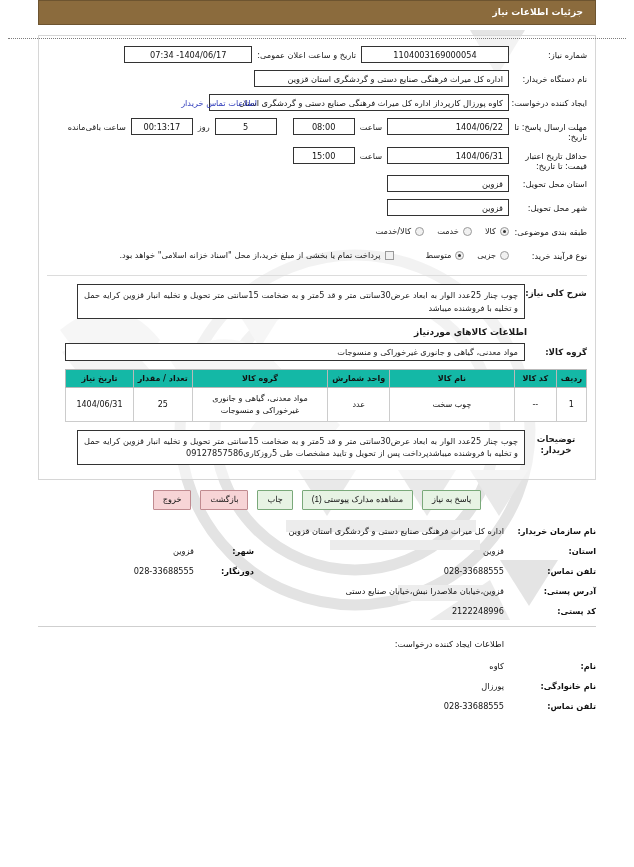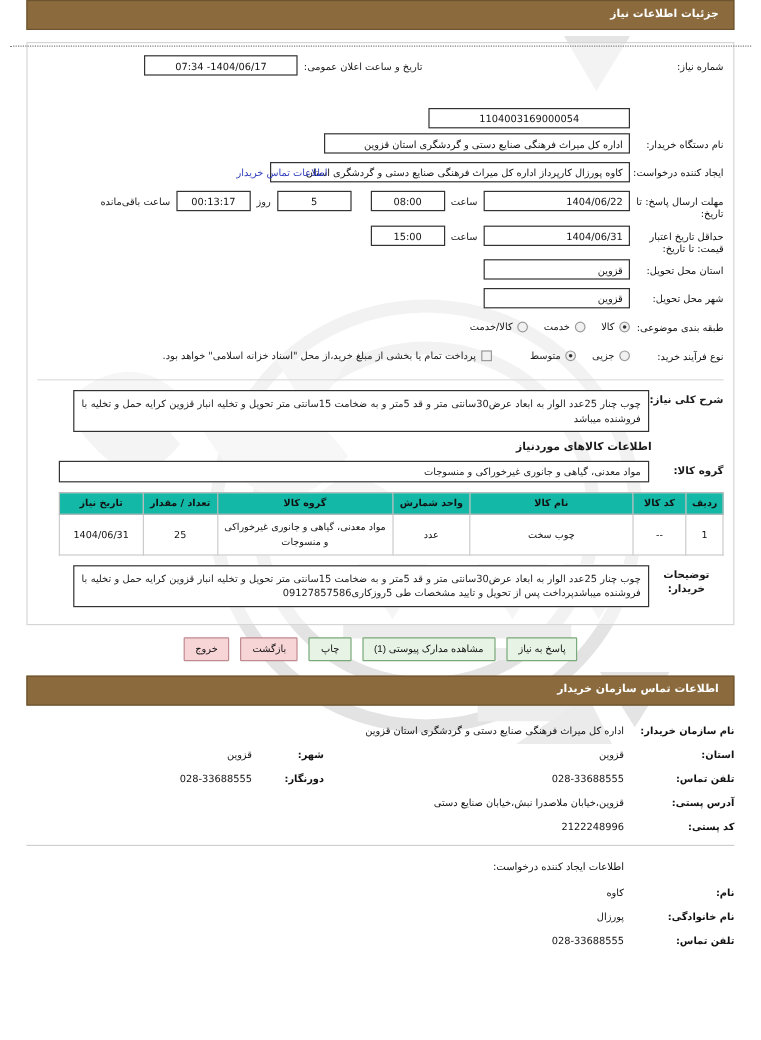--- a/index.html
+++ b/index.html
@@ -24,21 +24,21 @@
     inset: 0;
     pointer-events: none;
     z-index: 0;
     opacity: 1;
   }
 
   .page {
     position: relative;
     z-index: 2;
     box-sizing: border-box;
-    padding: 0 10px;
+    padding: 0 26px;
   }
 
   .topdots {
     position: absolute;
     top: 38px;
     left: 8px;
     right: 8px;
     border-top: 1px dotted #7d7d7d;
     z-index: 3;
   }
@@ -96,21 +96,21 @@
     color: #111;
   }
   .inp.center { text-align: center; }
   .mid {
     font-size: 8.2px;
     padding: 0 5px;
     line-height: 19px;
     white-space: nowrap;
   }
 
-  .w-need   { width: 168px; margin-top: 44px; }
+  .w-need   { width: 148px; }
   .w-date   { width: 128px; }
   .w-org    { width: 255px; }
   .w-creator{ width: 300px; }
   .w-dt     { width: 122px; }
   .w-time   { width: 62px; }
   .w-days   { width: 62px; }
   .w-cd     { width: 62px; }
   .w-prov   { width: 122px; }
 
   .bluelink {
@@ -448,23 +448,20 @@
   </div>
 
   <div class="btnrow">
     <button class="btn">پاسخ به نیاز</button>
     <button class="btn">مشاهده مدارک پیوستی (1)</button>
     <button class="btn">چاپ</button>
     <button class="btn red">بازگشت</button>
     <button class="btn red">خروج</button>
   </div>
 
-  <div class="barwrap" style="margin-top:12px">
-    <div class="bar">اطلاعات تماس سازمان خریدار</div>
-  </div>
 
   <div class="contact">
 
     <div class="crow" style="margin-top:16px">
       <div class="clbl sp-a">نام سازمان خریدار:</div>
       <div class="cval">اداره کل میراث فرهنگی  صنایع دستی و گردشگری استان قزوین</div>
     </div>
 
     <div class="crow">
       <div class="clbl sp-a">استان:</div>

